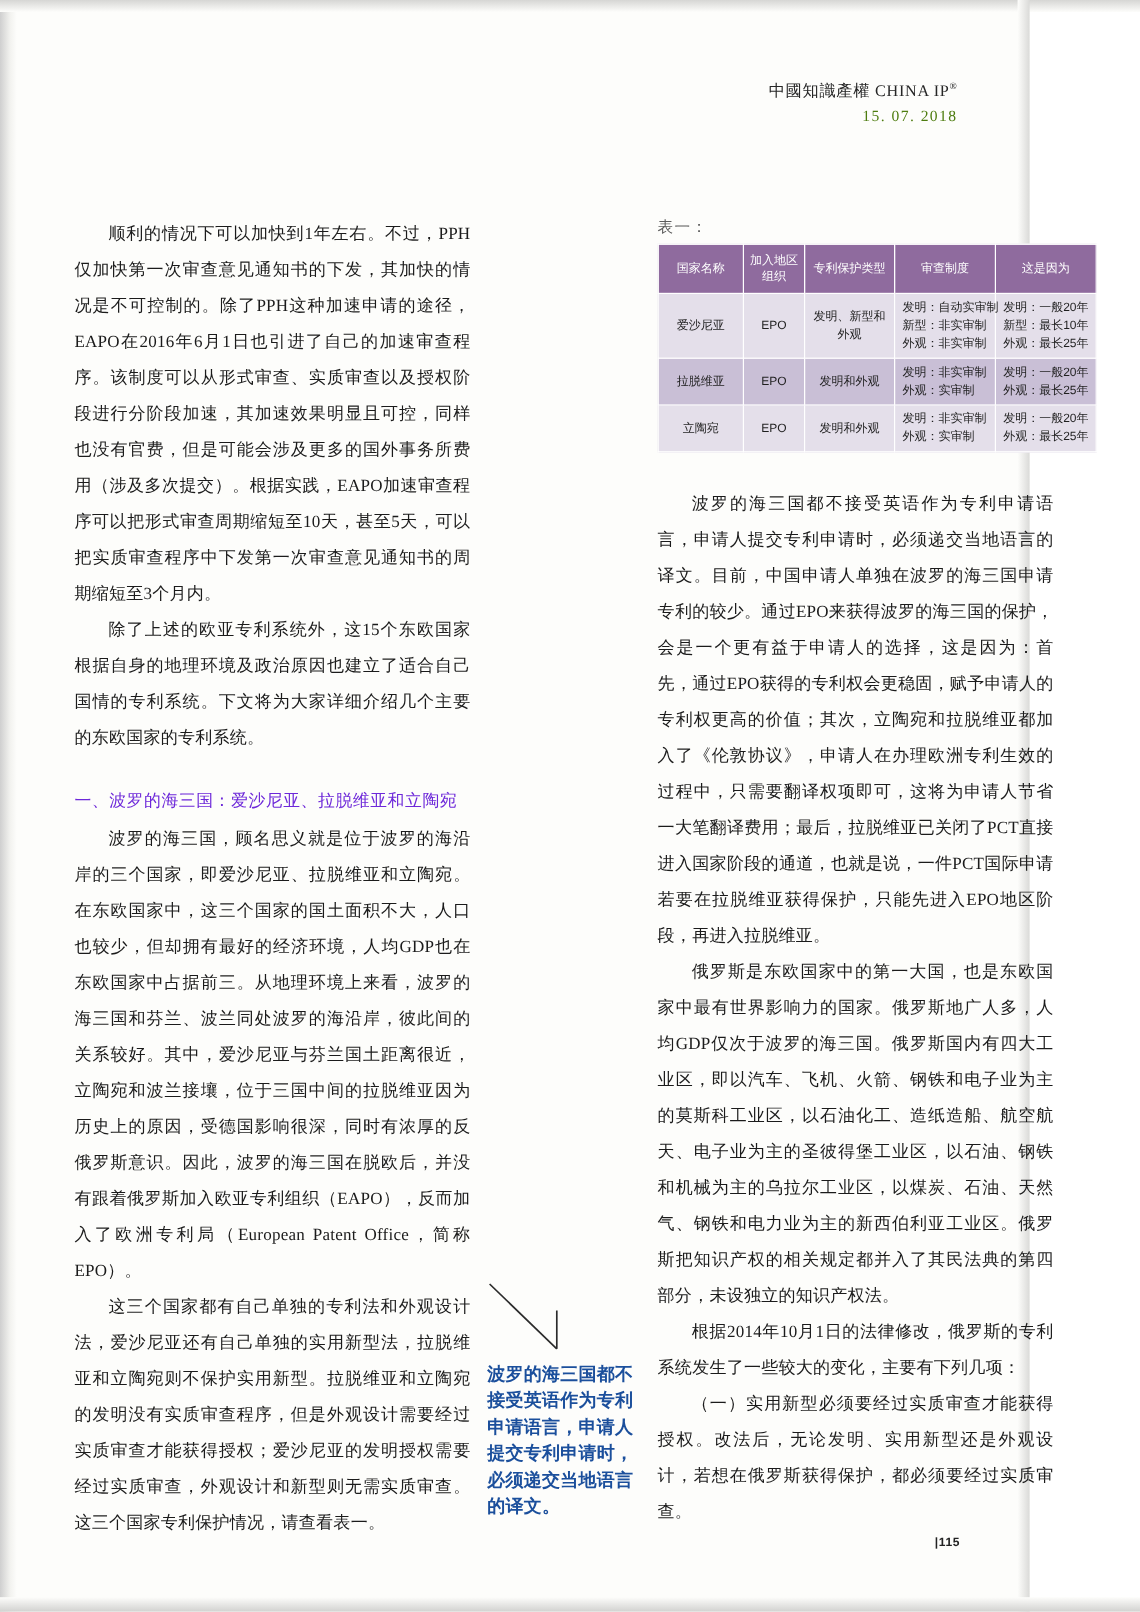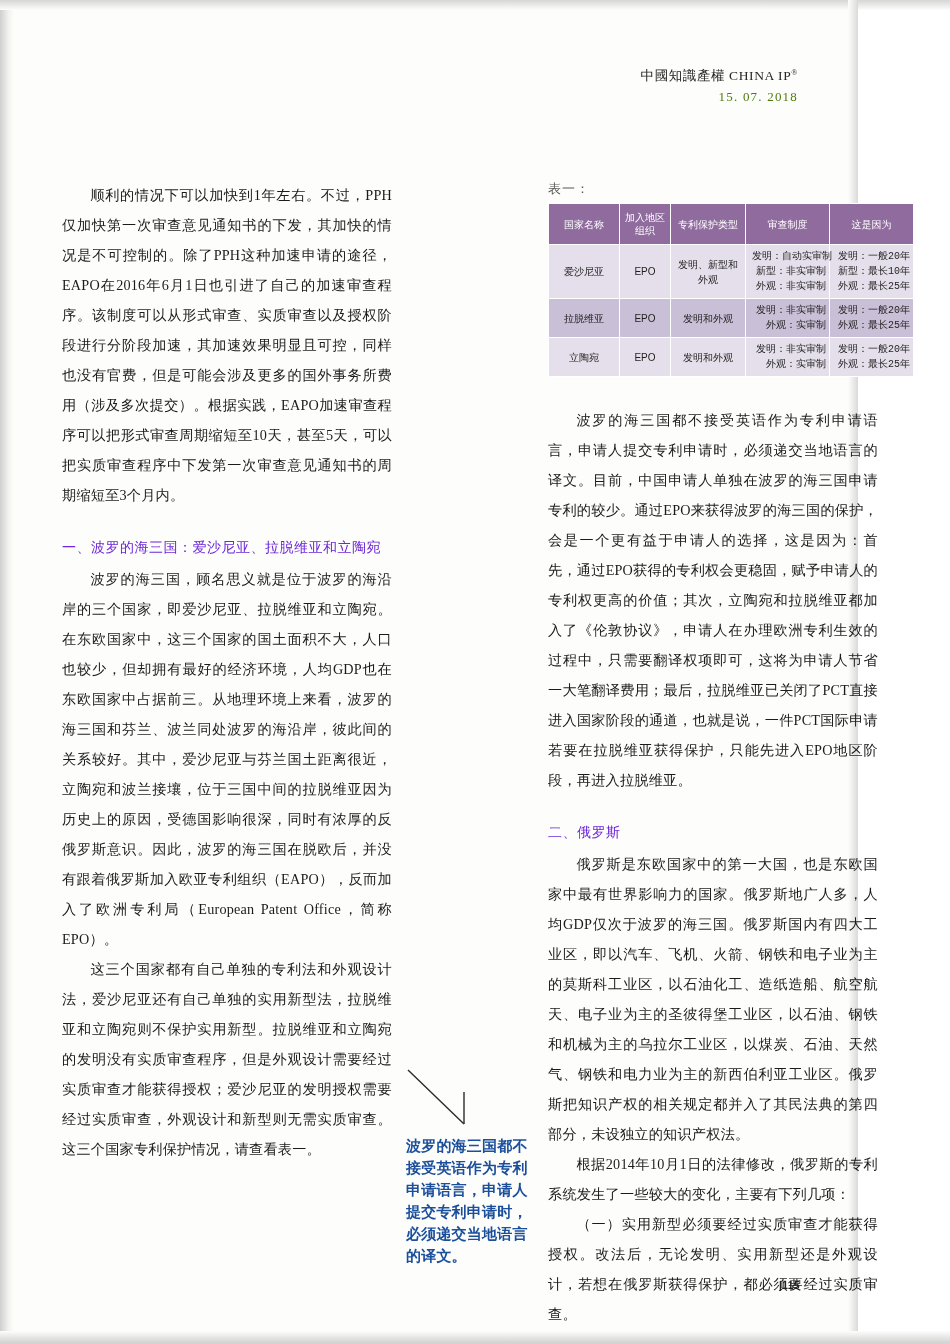--- a/index.html
+++ b/index.html
@@ -131,23 +131,22 @@
     font-size: 10px;
     line-height: 13px;
   }
   table.ptable tbody tr.alt td {
     background: #c9bfd6;
   }
   table.ptable tbody td {
     background: #e4dfea;
   }
   table.ptable td.lefted {
-    text-align: right;
+    text-align: left;
     padding-left: 6px;
-    font-family: Liberation Mono, monospace;
   }
   .cellline { display: block; white-space: nowrap; }
 
   
   .pullquote {
     position: absolute;
     left: 406px;
     top: 1135px;
     width: 130px;
     font-family: "Liberation Sans", sans-serif;
@@ -186,20 +185,21 @@
   <div class="scan-edge-right"></div>
   <div class="scan-edge-bottom"></div>
 
   <div class="header">
     <div class="brand"><span>中國知識產權 CHINA IP</span><span class="sup">®</span></div>
     <div class="date">15. 07. 2018</div>
   </div>
 
   <div class="col col-left">
     <p class="para">顺利的情况下可以加快到1年左右。不过，PPH仅加快第一次审查意见通知书的下发，其加快的情况是不可控制的。除了PPH这种加速申请的途径，EAPO在2016年6月1日也引进了自己的加速审查程序。该制度可以从形式审查、实质审查以及授权阶段进行分阶段加速，其加速效果明显且可控，同样也没有官费，但是可能会涉及更多的国外事务所费用（涉及多次提交）。根据实践，EAPO加速审查程序可以把形式审查周期缩短至10天，甚至5天，可以把实质审查程序中下发第一次审查意见通知书的周期缩短至3个月内。</p>
+    <p class="para">除了上述的欧亚专利系统外，这15个东欧国家根据自身的地理环境及政治原因也建立了适合自己国情的专利系统。下文将为大家详细介绍几个主要的东欧国家的专利系统。</p>
     <h2 class="section">一、波罗的海三国：爱沙尼亚、拉脱维亚和立陶宛</h2>
     <p class="para">波罗的海三国，顾名思义就是位于波罗的海沿岸的三个国家，即爱沙尼亚、拉脱维亚和立陶宛。在东欧国家中，这三个国家的国土面积不大，人口也较少，但却拥有最好的经济环境，人均GDP也在东欧国家中占据前三。从地理环境上来看，波罗的海三国和芬兰、波兰同处波罗的海沿岸，彼此间的关系较好。其中，爱沙尼亚与芬兰国土距离很近，立陶宛和波兰接壤，位于三国中间的拉脱维亚因为历史上的原因，受德国影响很深，同时有浓厚的反俄罗斯意识。因此，波罗的海三国在脱欧后，并没有跟着俄罗斯加入欧亚专利组织（EAPO），反而加入了欧洲专利局（European Patent Office，简称EPO）。</p>
     <p class="para">这三个国家都有自己单独的专利法和外观设计法，爱沙尼亚还有自己单独的实用新型法，拉脱维亚和立陶宛则不保护实用新型。拉脱维亚和立陶宛的发明没有实质审查程序，但是外观设计需要经过实质审查才能获得授权；爱沙尼亚的发明授权需要经过实质审查，外观设计和新型则无需实质审查。这三个国家专利保护情况，请查看表一。</p>
   </div>
 
   <div class="table-wrap">
     <div class="table-label">表一：</div>
     <table class="ptable">
       <thead>
         <tr>
@@ -251,21 +251,20 @@
             <span class="cellline">发明：一般20年</span>
             <span class="cellline">外观：最长25年</span>
           </td>
         </tr>
       </tbody>
     </table>
   </div>
 
   <div class="col col-right" style="top:405px;">
     <p class="para">波罗的海三国都不接受英语作为专利申请语言，申请人提交专利申请时，必须递交当地语言的译文。目前，中国申请人单独在波罗的海三国申请专利的较少。通过EPO来获得波罗的海三国的保护，会是一个更有益于申请人的选择，这是因为：首先，通过EPO获得的专利权会更稳固，赋予申请人的专利权更高的价值；其次，立陶宛和拉脱维亚都加入了《伦敦协议》，申请人在办理欧洲专利生效的过程中，只需要翻译权项即可，这将为申请人节省一大笔翻译费用；最后，拉脱维亚已关闭了PCT直接进入国家阶段的通道，也就是说，一件PCT国际申请若要在拉脱维亚获得保护，只能先进入EPO地区阶段，再进入拉脱维亚。</p>
-    <h2 class="section">二、俄罗斯</h2>
     <p class="para">俄罗斯是东欧国家中的第一大国，也是东欧国家中最有世界影响力的国家。俄罗斯地广人多，人均GDP仅次于波罗的海三国。俄罗斯国内有四大工业区，即以汽车、飞机、火箭、钢铁和电子业为主的莫斯科工业区，以石油化工、造纸造船、航空航天、电子业为主的圣彼得堡工业区，以石油、钢铁和机械为主的乌拉尔工业区，以煤炭、石油、天然气、钢铁和电力业为主的新西伯利亚工业区。俄罗斯把知识产权的相关规定都并入了其民法典的第四部分，未设独立的知识产权法。</p>
     <p class="para">根据2014年10月1日的法律修改，俄罗斯的专利系统发生了一些较大的变化，主要有下列几项：</p>
     <p class="para">（一）实用新型必须要经过实质审查才能获得授权。改法后，无论发明、实用新型还是外观设计，若想在俄罗斯获得保护，都必须要经过实质审查。</p>
   </div>
 
   <svg class="pq-rule" viewBox="0 0 62 60">
     <line x1="2" y1="2" x2="58" y2="56" stroke="#2b2b2b" stroke-width="1.4"></line>
     <line x1="58" y1="24" x2="58" y2="56" stroke="#2b2b2b" stroke-width="1.4"></line>
   </svg>
   <div class="pullquote">波罗的海三国都不接受英语作为专利申请语言，申请人提交专利申请时，必须递交当地语言的译文。</div>

